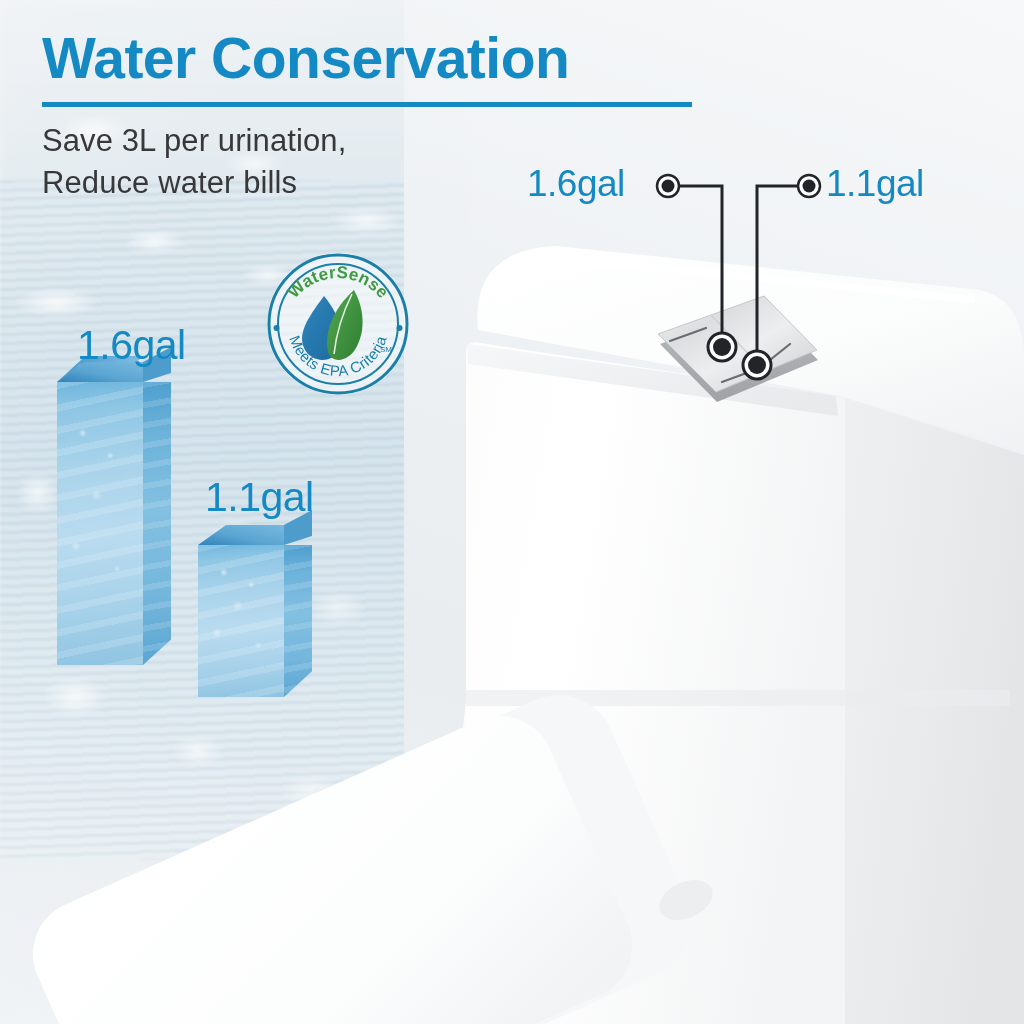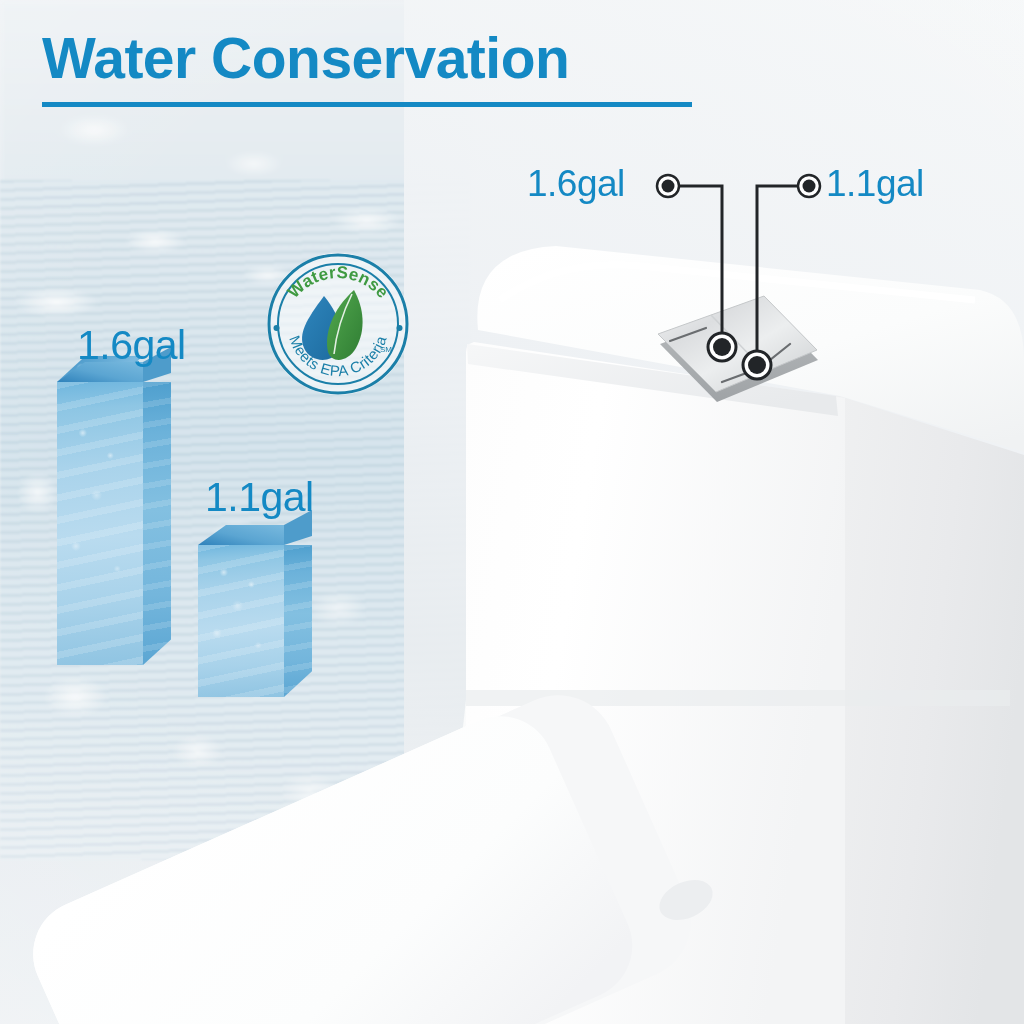--- a/index.html
+++ b/index.html
@@ -299,14 +299,18 @@
     <circle cx="722" cy="347" r="9" fill="#222528"></circle>
     <circle cx="757" cy="365" r="14" fill="#ffffff" stroke="#222528" stroke-width="3"></circle>
     <circle cx="757" cy="365" r="9" fill="#222528"></circle>
   </svg>
 
   <div class="callout-label" style="left:527px;top:163px;">1.6gal</div>
   <div class="callout-label" style="left:826px;top:163px;">1.1gal</div>
 
   <div class="title">Water Conservation</div>
   <div class="rule"></div>
+  <div class="sub">
+    <div>Save 3L per urination,</div>
+    <div>Reduce water bills</div>
+  </div>
 
 </div>
 
 </body></html>

